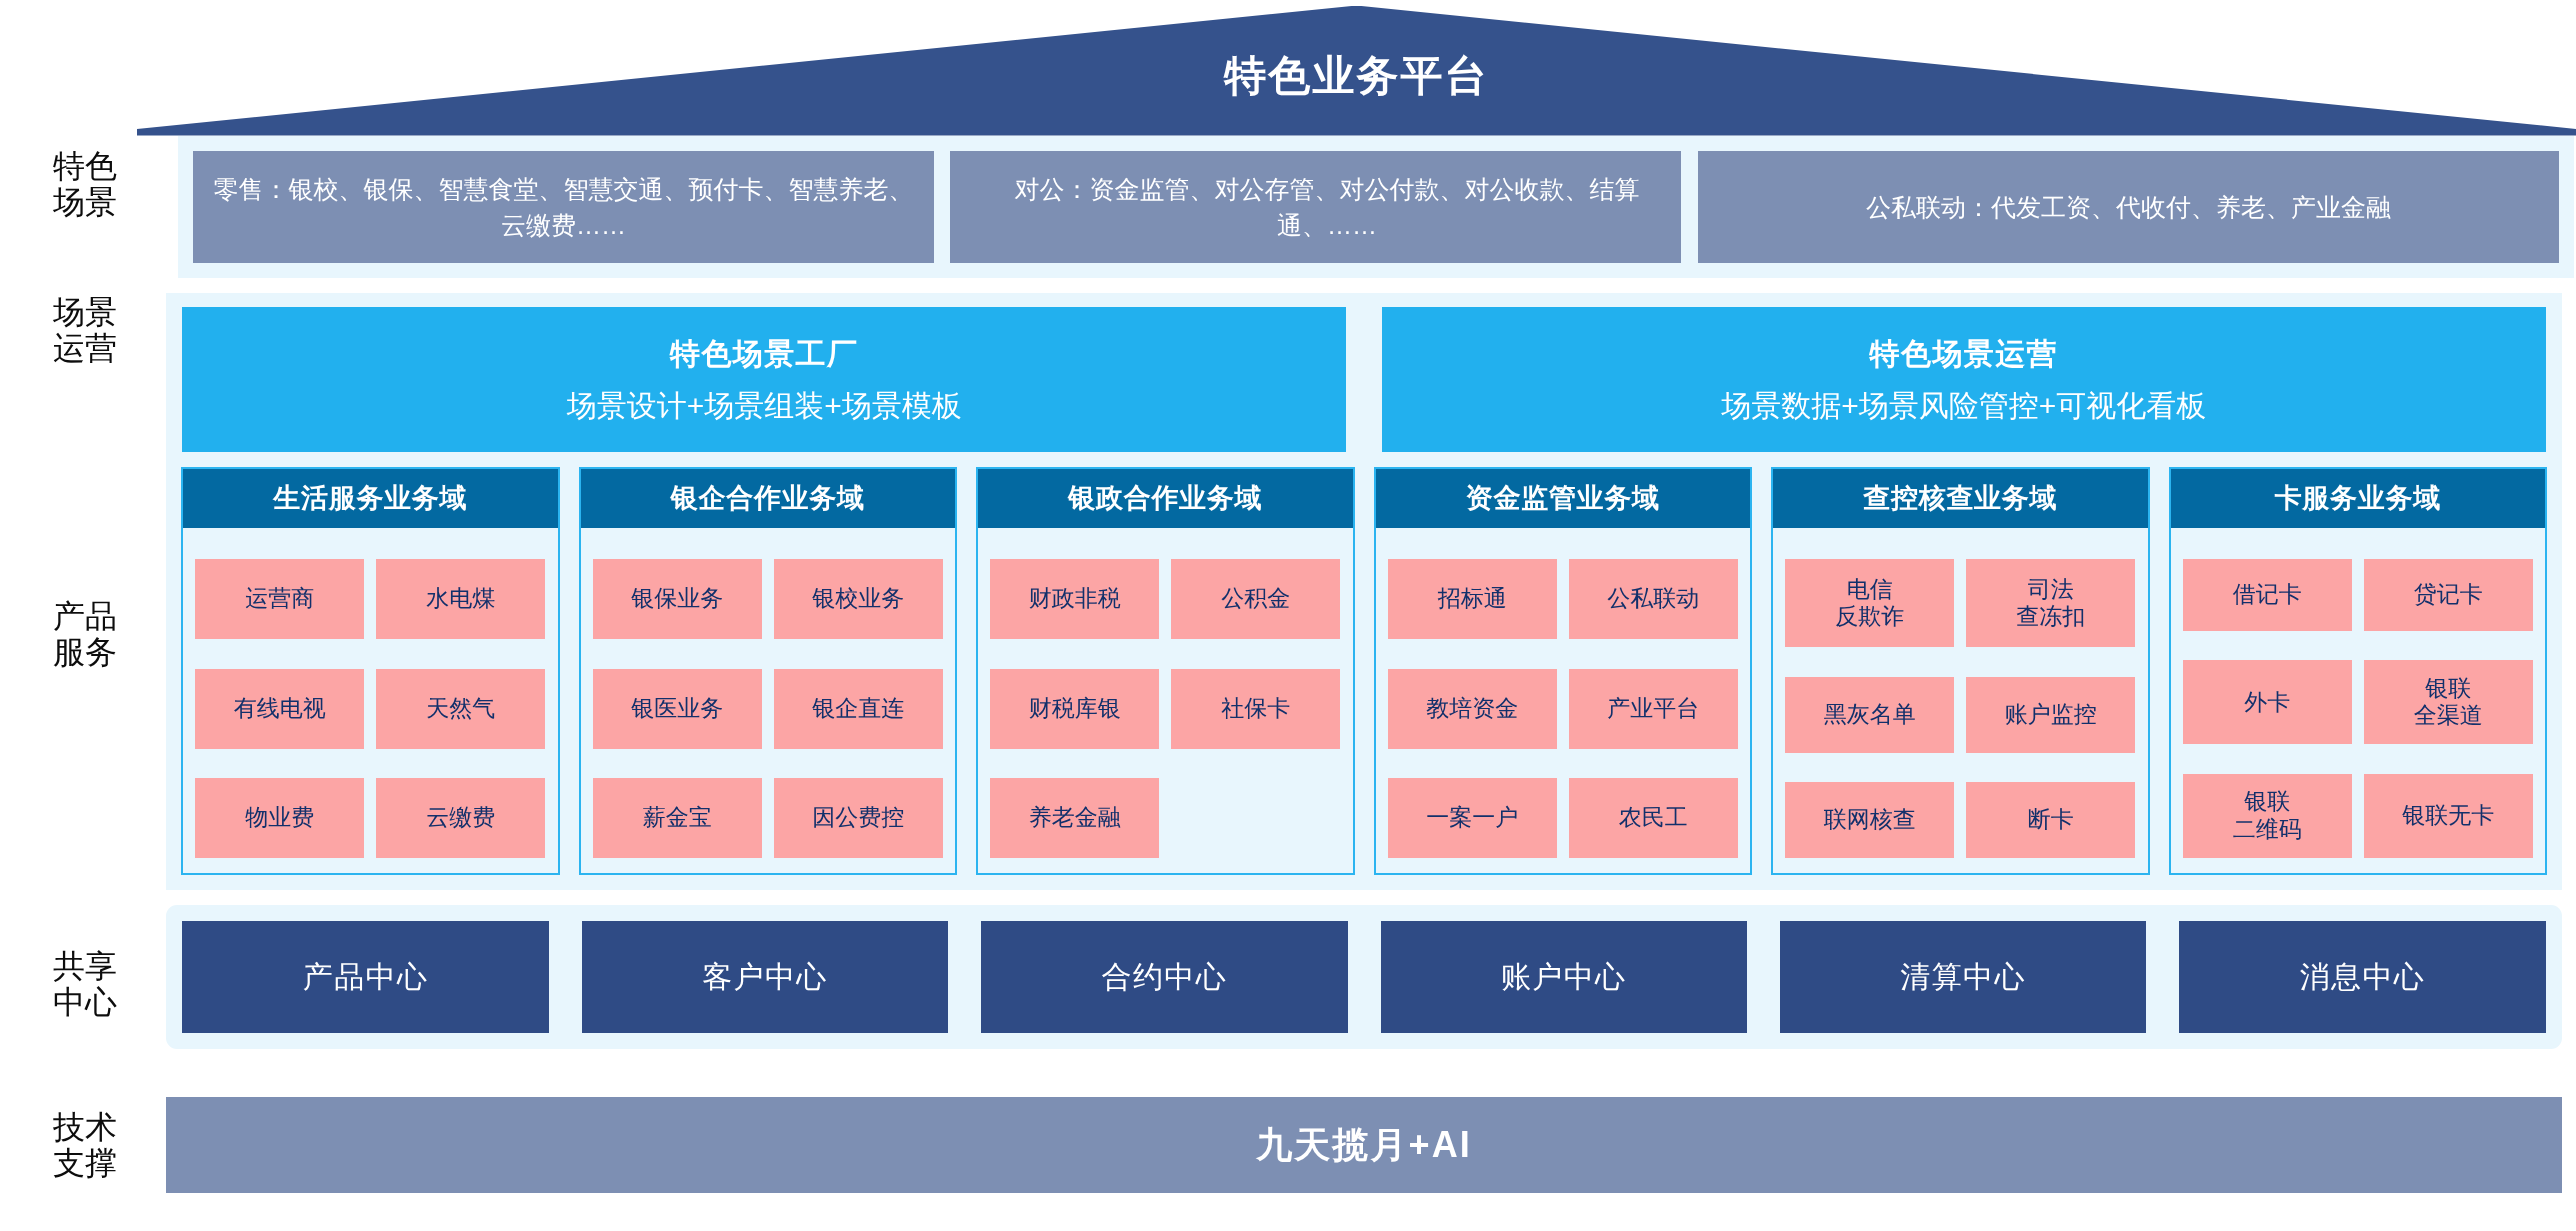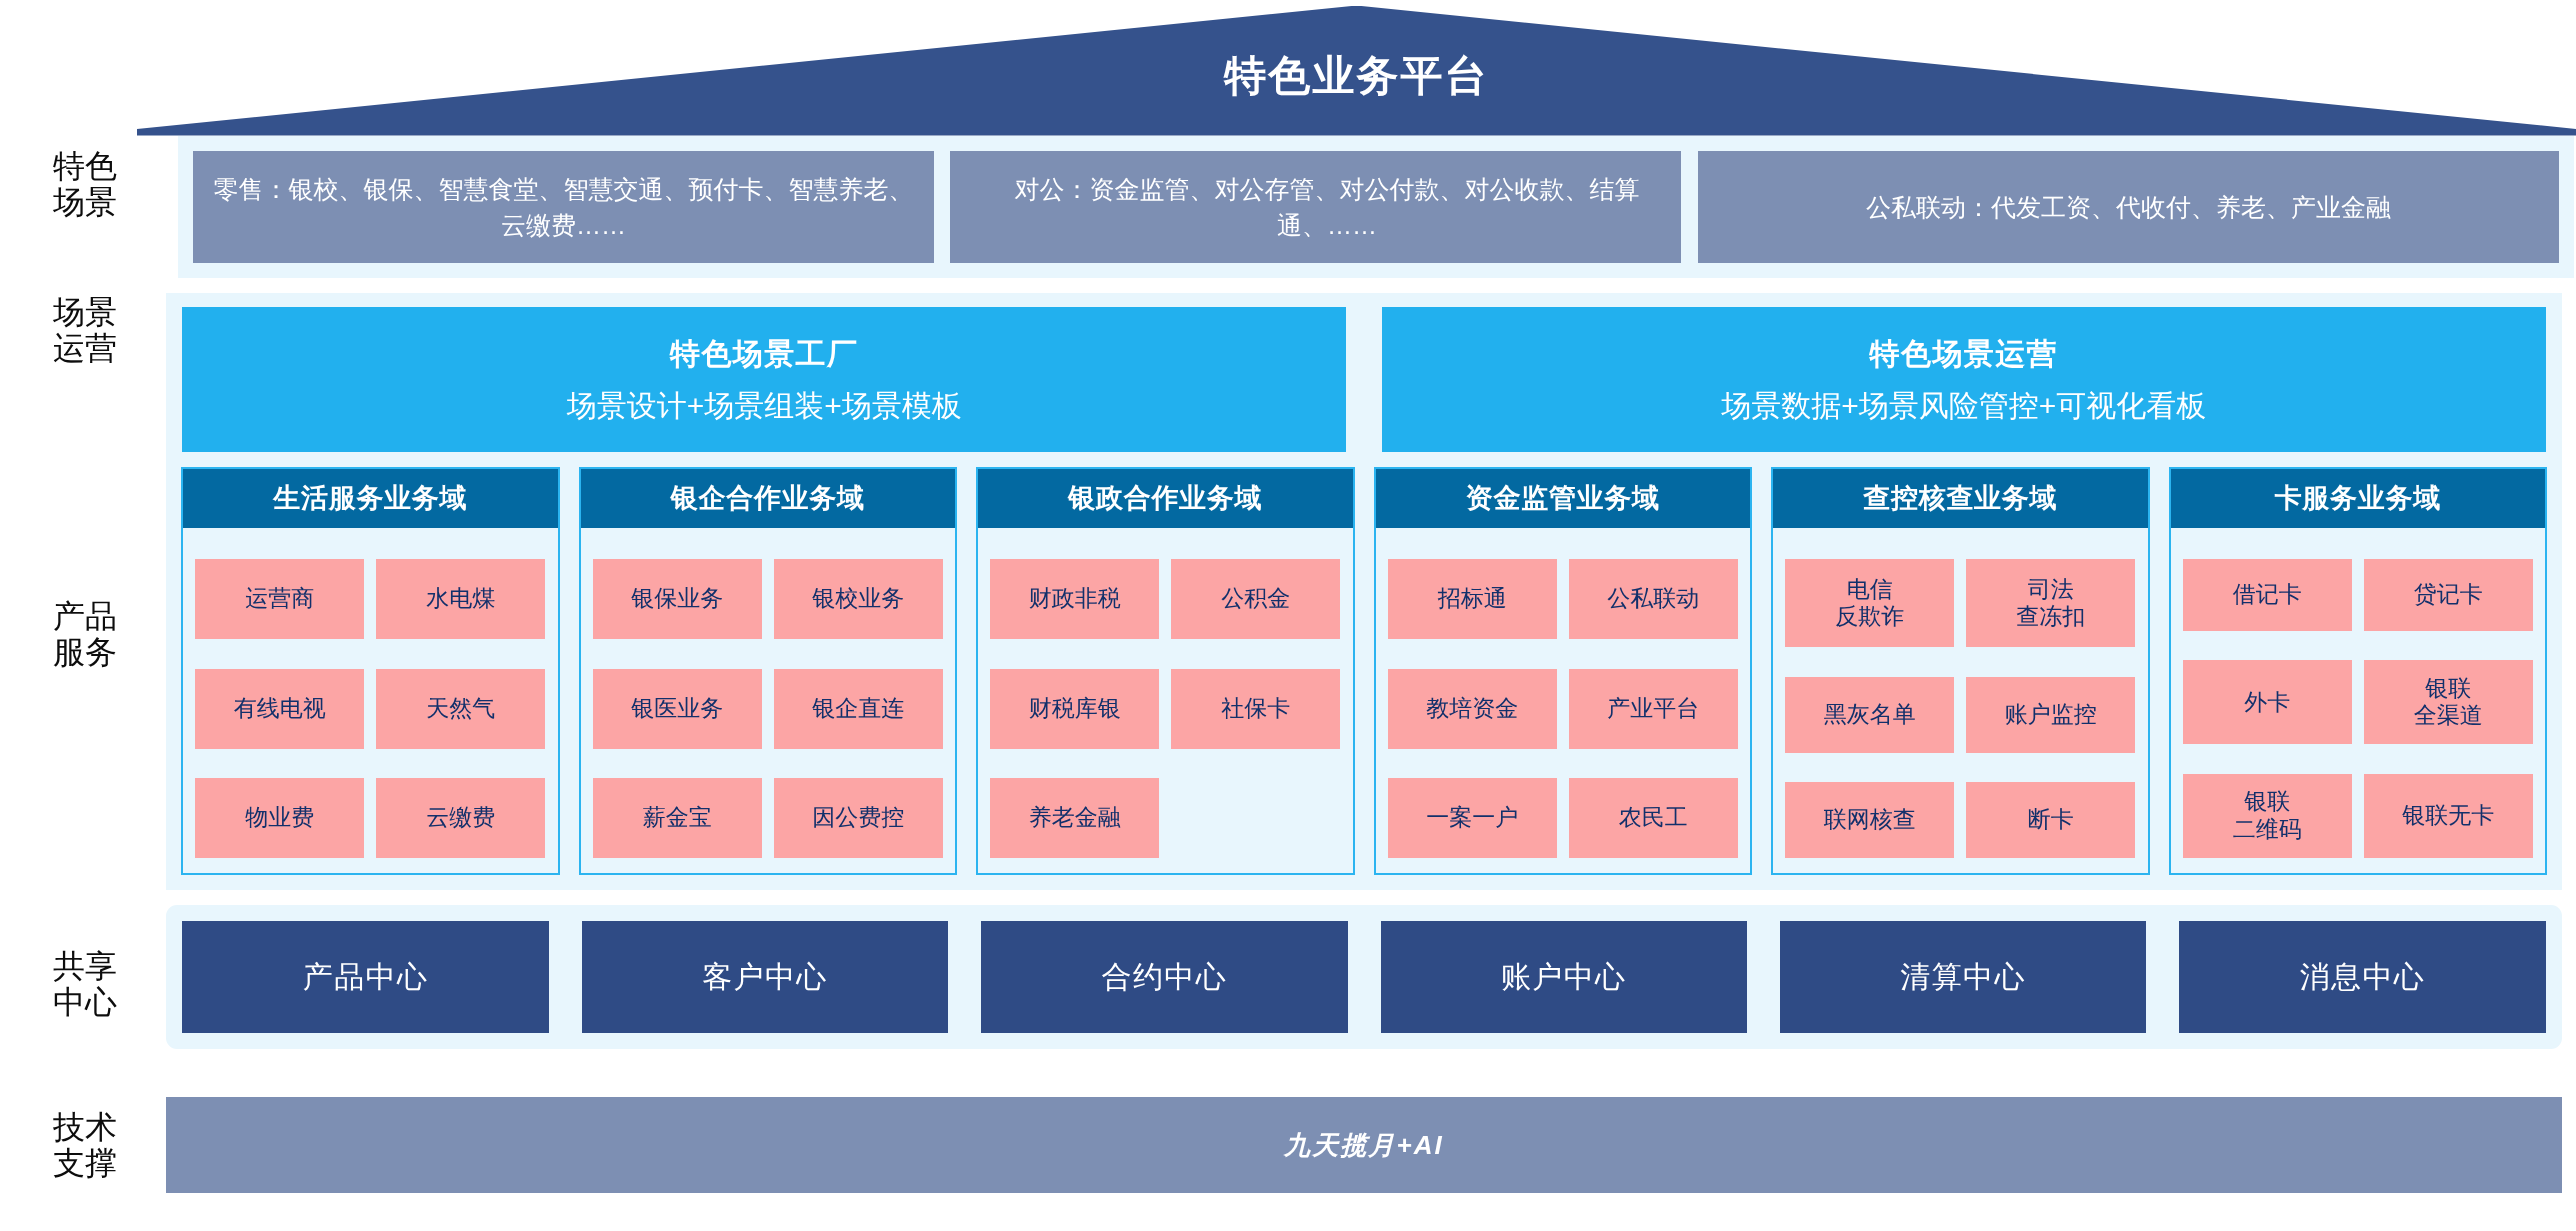--- a/index.html
+++ b/index.html
@@ -166,27 +166,26 @@
     letter-spacing: 1.4px;
   }
 
   
   .tech-bar {
     position: absolute;
     left: 166px;
     width: 2396px;
     background: #7d8fb3;
     color: #ffffff;
-    font-size: 26px;
+    font-size: 36px;
     font-weight: bold;
     display: flex;
     align-items: center;
     justify-content: center;
     letter-spacing: 2.1px;
-    font-style: italic;
   }
 </style>
 </head>
 <body>
 
 <div class="page">
 
   <div class="roof-wrap">
     <div class="roof-shape"></div>
     <div class="roof-title">特色业务平台</div>

